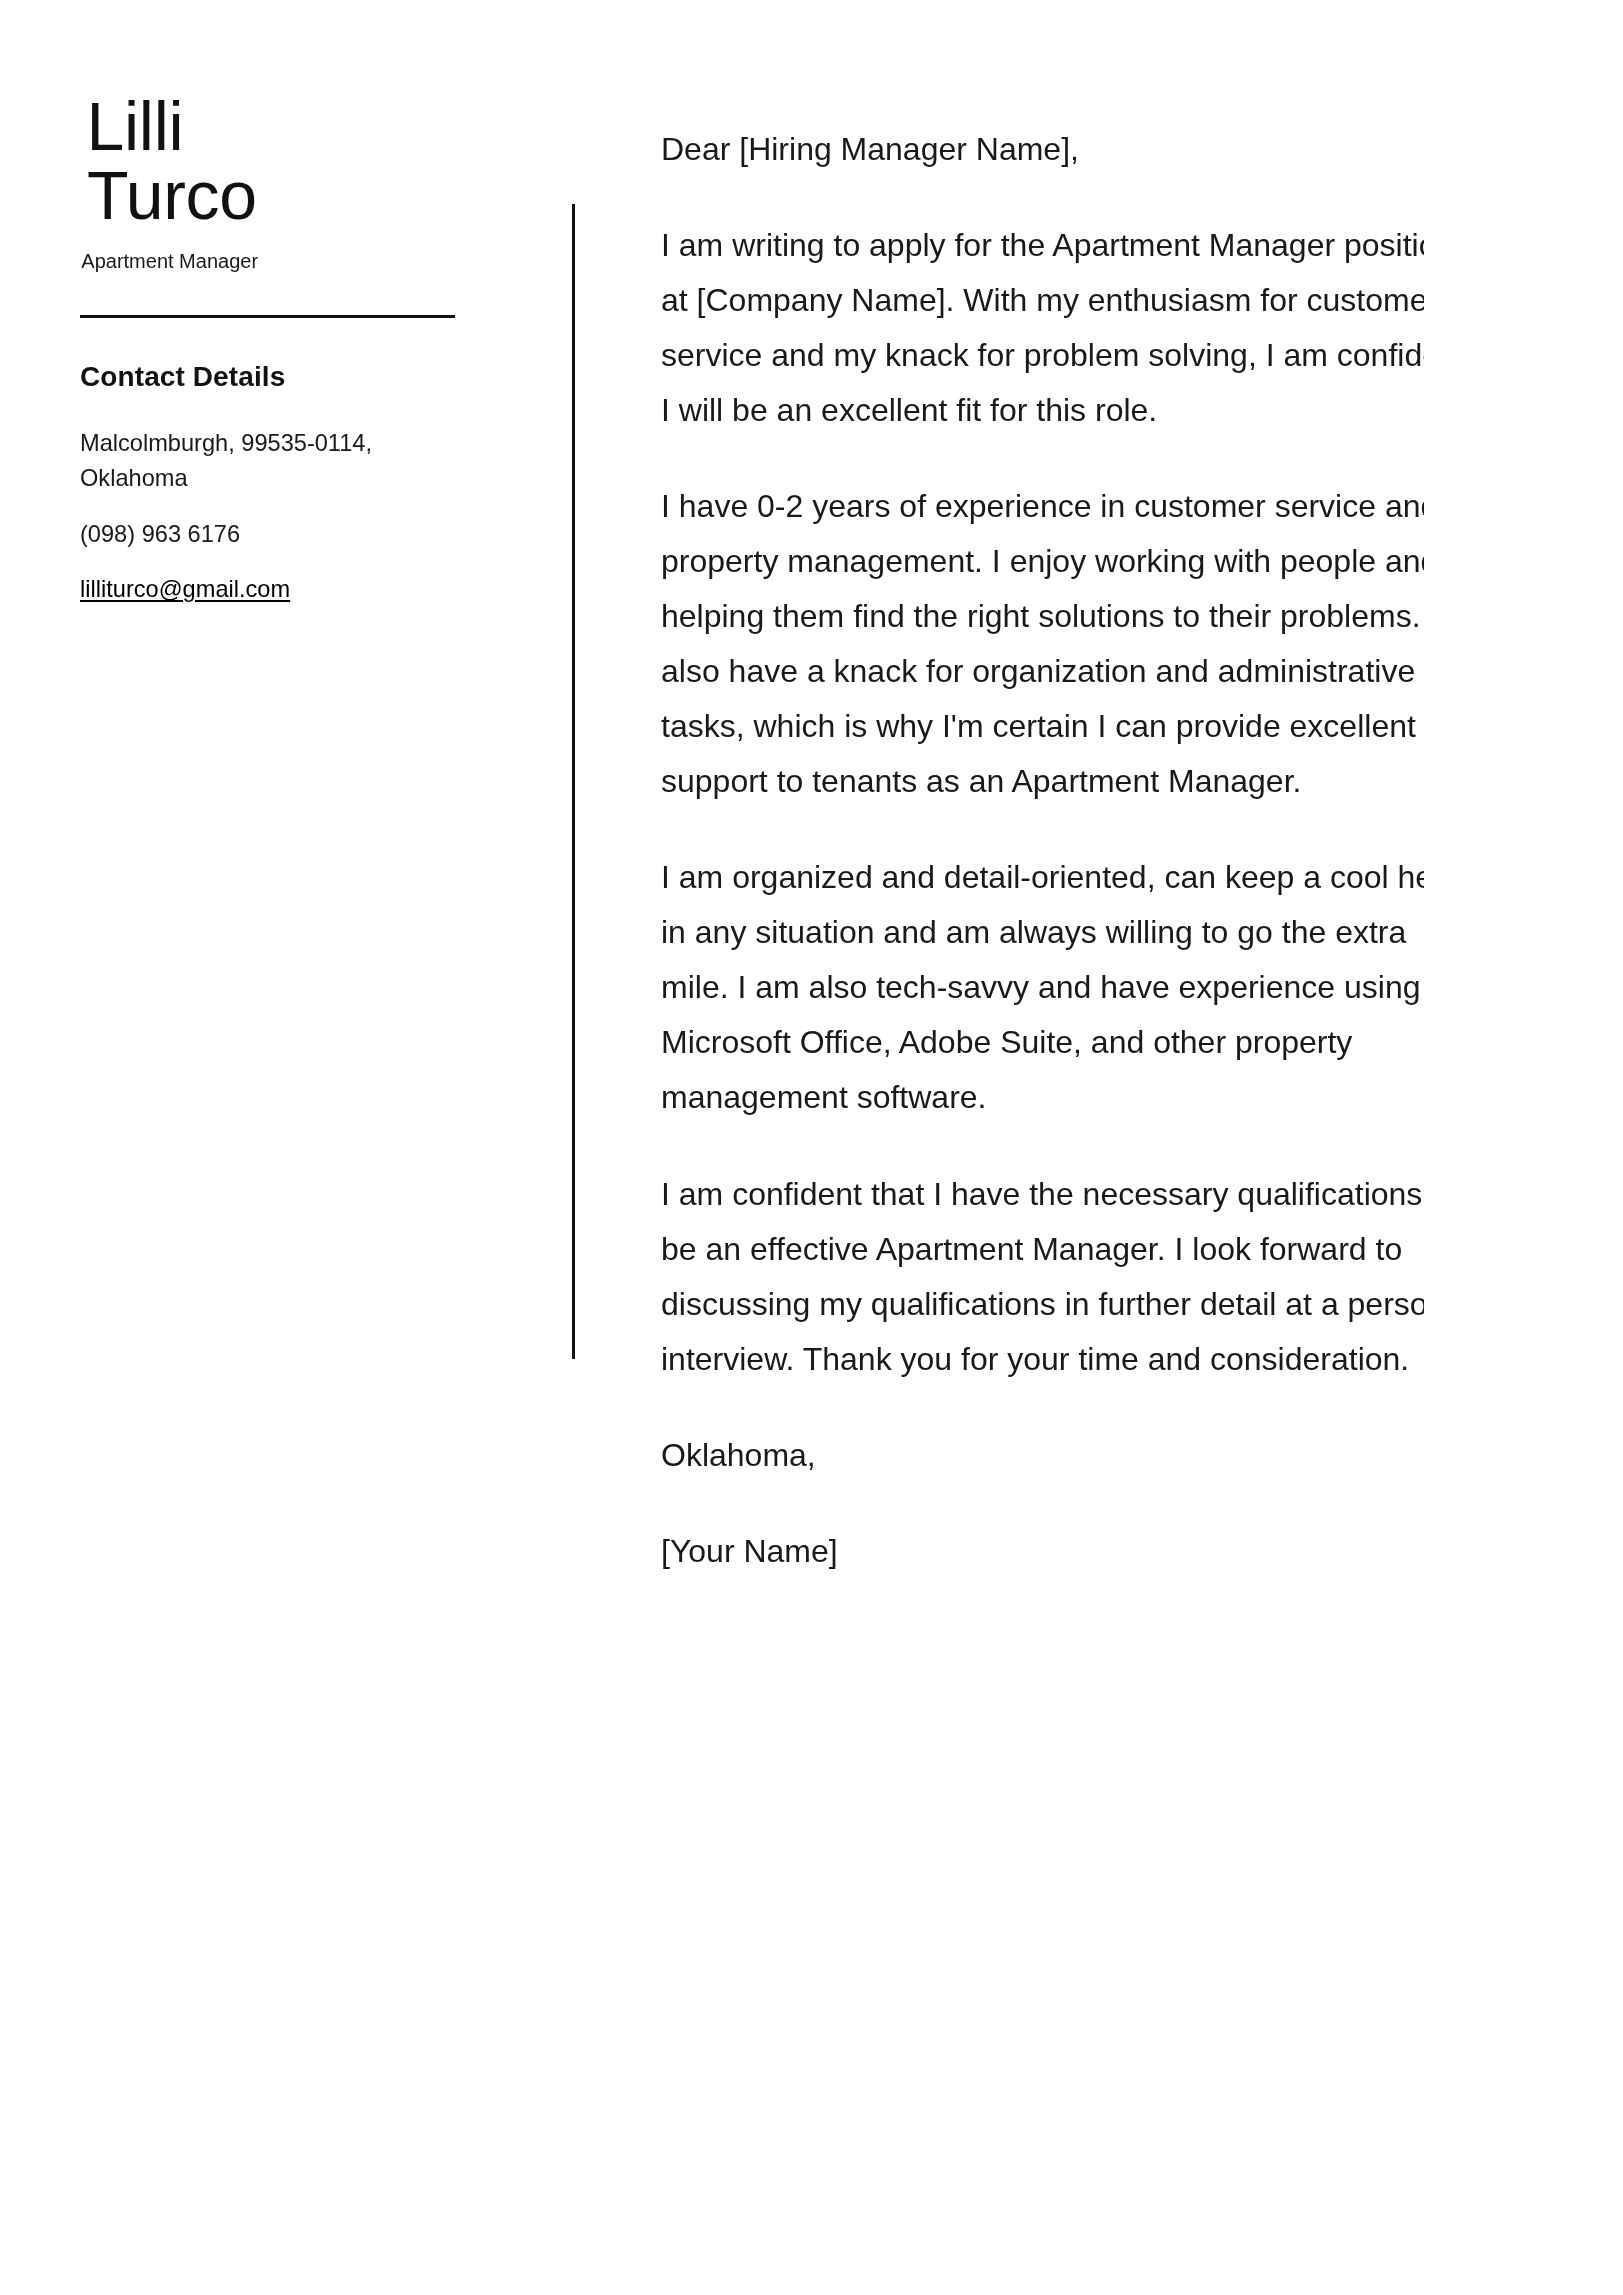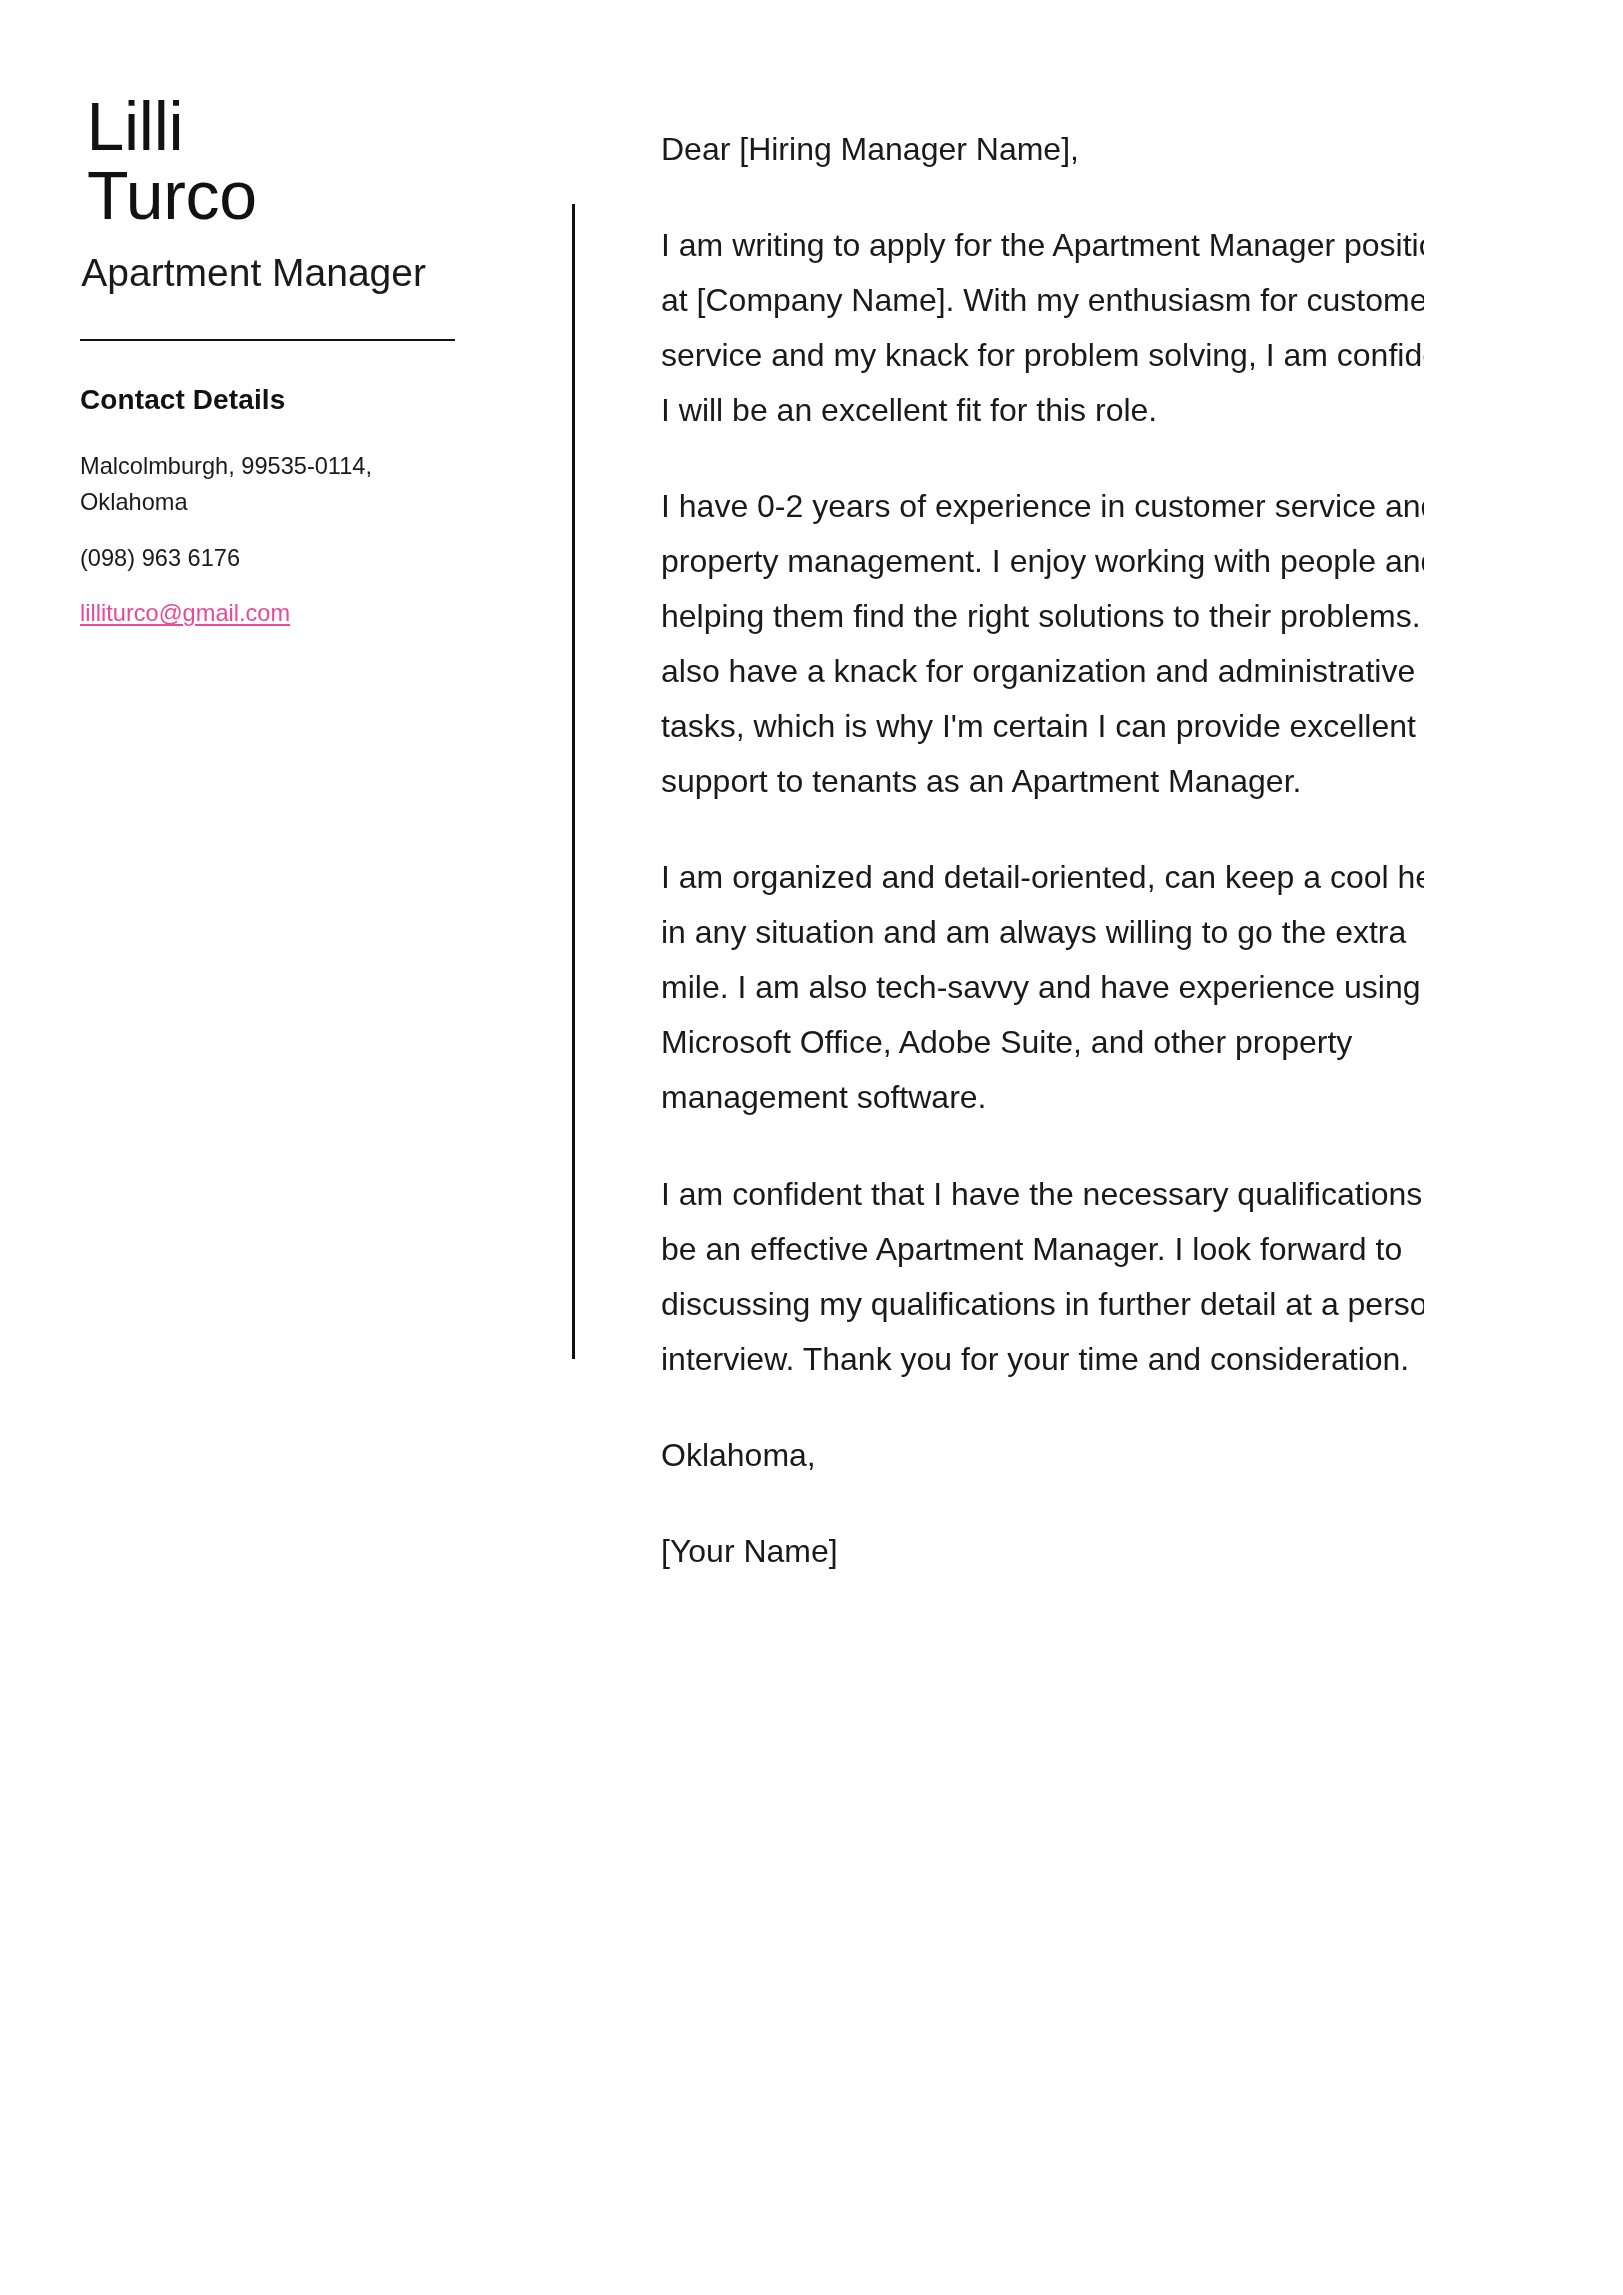--- a/index.html
+++ b/index.html
@@ -37,21 +37,21 @@
     letter-spacing: -0.3px;
     color: #121212;
     display: block;
     white-space: nowrap;
   }
   .name-first { margin-left: 6.5px; }
   .name-last  { margin-left: 7px; }
 
   .job-title {
     display: block;
-    font-size: 39px;
+    font-size: 20px;
     font-weight: 400;
     line-height: 1.25;
     color: #1a1a1a;
     margin-top: 18.3px;
     margin-left: 1.3px;
   }
 
   .rule {
     width: 375px;
     height: 2.6px;
@@ -76,21 +76,21 @@
     font-size: 23.6px;
     font-weight: 400;
     line-height: 1.52;
     color: #1a1a1a;
     margin-bottom: 19.6px;
     max-width: 367px;
   }
   .contact-item:last-child { margin-bottom: 0; }
 
   .contact-email {
-    color: #ec4899;
+    color: #000000;
     text-decoration: underline;
     text-underline-offset: 3.3px;
     text-decoration-thickness: 2px;
     display: inline-block;
   }
 
   
   .divider {
     position: absolute;
     left: 572px;

